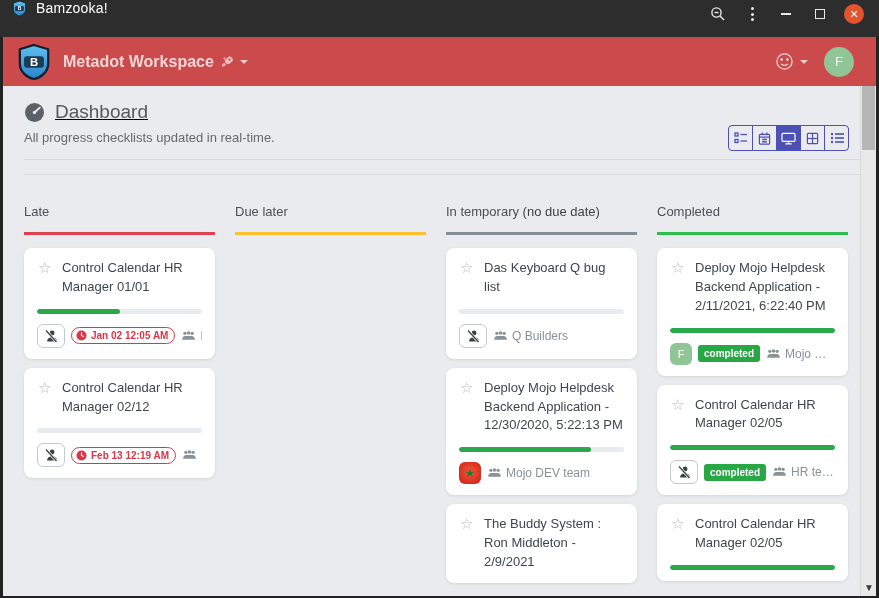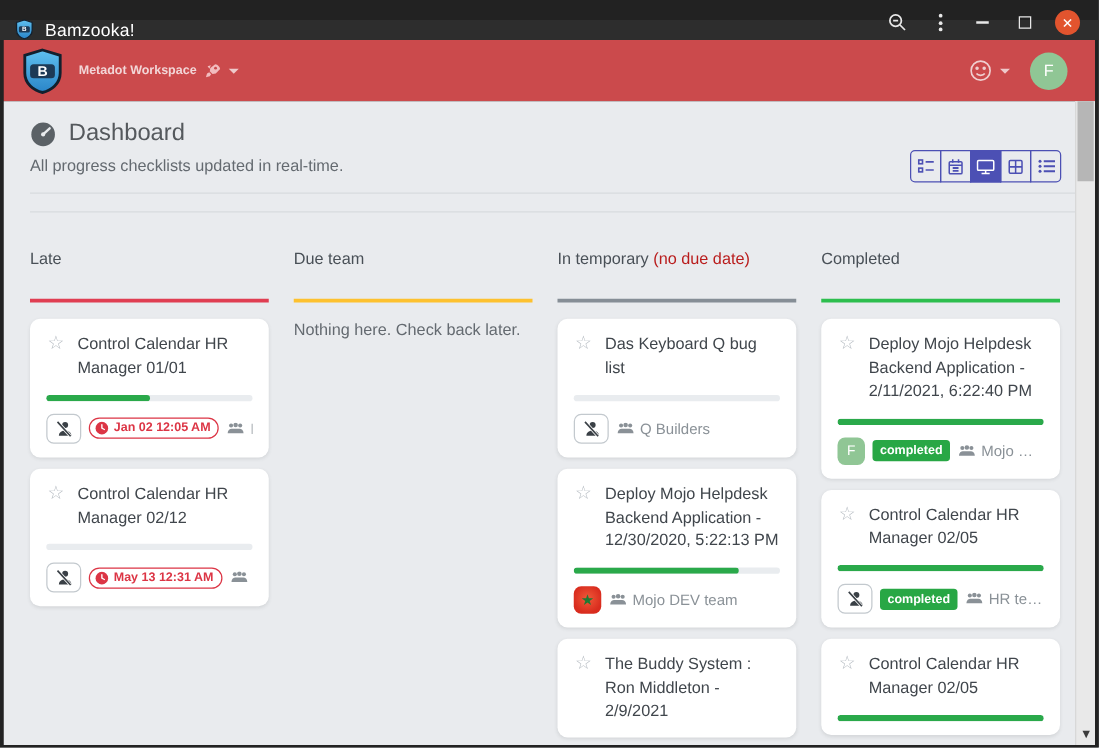--- a/index.html
+++ b/index.html
@@ -2,72 +2,72 @@
 <html><head>
 <meta charset="utf-8">
 <style>
   * { margin:0; padding:0; box-sizing:border-box; }
   html,body { width:879px; height:598px; overflow:hidden; }
   body { font-family:"Liberation Sans","DejaVu Sans",sans-serif; background:#1d1d1d; }
 
   .window { width:879px; height:598px; display:flex; flex-direction:column; background:#222; }
 
   
-  .titlebar { height:16px; background:#2d2d2d; display:flex; align-items:flex-end; padding:0 8px 0 12px; flex:none;margin-top:16px; }
+  .titlebar { height:37px; background:#2d2d2d; display:flex; align-items:flex-start; padding:0 8px 0 12px; flex:none; }
   .tb-title { color:#fff; font-size:14px; margin-left:9px; letter-spacing:.2px; }
   .tb-spacer { flex:1; }
   .tb-btn { width:34px; height:28px; display:flex; align-items:center; justify-content:center; color:#e8e8e8; cursor:default; }
   .kebab { display:flex; flex-direction:column; gap:2.5px; }
   .kebab i { width:3px; height:3px; border-radius:50%; background:#e8e8e8; }
   .min-glyph { width:10px; height:2px; background:#e8e8e8; }
   .max-glyph { width:10px; height:10px; border:1.5px solid #e8e8e8; }
   .close-circle { width:20px; height:20px; border-radius:50%; background:#e2542e; color:#fff; display:flex; align-items:center; justify-content:center; font-size:11px; font-weight:bold; }
 
   
   .app-frame { flex:1; display:flex; flex-direction:column; margin:0 3px 2px 3px; min-height:0; }
 
   
   .app-header { height:49px; background:#cb4a4c; display:flex; align-items:center; padding:0 22px 0 14px; flex:none; }
-  .ws-name { color:#f2d6d7; font-size:10px; font-weight:bold; margin-left:12px; }
+  .ws-name { color:#f2d6d7; font-size:16px; font-weight:bold; margin-left:12px; }
   .rocket-wrap { margin-left:6px; display:flex; align-items:center; }
   .caret { width:0; height:0; border-left:4px solid transparent; border-right:4px solid transparent; border-top:4px solid #eec9ca; margin-left:6px; }
   .hdr-spacer { flex:1; }
   .emoji-group { display:flex; align-items:center; margin-right:16px; }
   .avatar-circle { width:30px; height:30px; border-radius:50%; background:#90c695; color:#fff; font-size:13px; display:flex; align-items:center; justify-content:center; }
 
   
   .main { flex:1; display:flex; min-height:0; background:#e9ebee; }
   .content { flex:1; position:relative; padding:0 0 0 21px; overflow:hidden; }
   .scrollbar { width:16px; flex:none; background:#e9e9e9; border-left:1px solid #d8d8d8; position:relative; }
   .sb-thumb { position:absolute; top:0; left:1px; width:13px; height:64px; background:#b6b6b6; }
   .sb-arrow { position:absolute; bottom:3px; left:0; width:16px; text-align:center; font-size:10px; color:#3c3c3c; }
 
   
-  .heading-row { display:flex; align-items:center; gap:10px; margin-top:15px; }
+  .heading-row { display:flex; align-items:center; gap:10px; margin-top:15px;text-decoration:underline; }
   .page-title { font-size:19px; font-weight:500; color:#55595d; }
   .subtitle { margin-top:7px; font-size:13px; color:#646a70; }
   .divider { height:1px; background:#d8dbde; margin-top:14px; margin-right:0; }
 
   
   .view-toggle { position:absolute; top:39px; right:11px; display:flex; }
   .vt-btn { width:25px; height:26px; border:1px solid #4c50b4; margin-left:-1px; display:flex; align-items:center; justify-content:center; color:#4c50b4; background:transparent; }
   .vt-btn:first-child { border-radius:4px 0 0 4px; margin-left:0; }
   .vt-btn:last-child { border-radius:0 4px 4px 0; }
   .vt-btn.active { background:#4c50b4; color:#fff; }
 
   
   .filter-row { margin:13px 0 0 0; }
   .filter-btn { display:inline-flex; align-items:center; gap:5px; border:1px solid #aab0b6; border-radius:4px; padding:5px 9px; font-size:12px; color:#495057; background:transparent; }
   .filter-btn .caret { border-top-color:#495057; margin-left:2px; }
 
   
   .board { display:flex; gap:20px; margin-top:29px; }
   .col { width:191px; flex:none; }
-  .col-header { font-size:13px; color:#495057; padding-bottom:25px; border-bottom:3px solid #ccc; }
-  .col-suffix { color:#b91c1c; }
+  .col-header { font-size:13px; color:#495057; padding-bottom:13px; border-bottom:3px solid #ccc; }
+  .col-suffix { color:#404040; }
   .cards { display:flex; flex-direction:column; gap:9px; margin-top:13px; }
   .empty-msg { margin-top:14px; font-size:13px; color:#646a70; }
 
   .card { background:#fff; border-radius:8px; padding:11px 13px 11px 13px; box-shadow:0 1px 3px rgba(60,64,67,.12); }
   .card-title { position:relative; padding-left:25px; font-size:13px; line-height:1.45; color:#40464c; }
   .star { position:absolute; left:1px; top:-2px; font-size:15px; color:#b4bac0; }
   .progress { height:5px; border-radius:3px; background:#e9ecef; margin-top:12px; overflow:hidden; }
   .progress i { display:block; height:100%; border-radius:3px; background:#2aa94a; }
   .card-footer { margin-top:10px; display:flex; align-items:center; gap:6px; min-width:0; }
   .assignee-btn { width:28px; height:24px; flex:none; border:1px solid #c3c9ce; border-radius:6px; display:flex; align-items:center; justify-content:center; color:#3a4046; background:#fff; }
@@ -298,40 +298,39 @@
                         </svg>
                       </span>
                     </button>
                     <span class="due-pill">
                       <span>
                         <svg width="11" height="11" viewBox="0 0 12 12">
                           <circle cx="6" cy="6" r="5.5" fill="#dc3545"></circle>
                           <path d="M6 3 V6 L8.2 7.2" stroke="#fff" stroke-width="1.2" fill="none" stroke-linecap="round"></path>
                         </svg>
                       </span>
-                      <span>May 13 12:31 AM</span>
+                      <span>Feb 13 12:19 AM</span>
                     </span>
                     <span class="team">
                       <span>
                         <svg width="15" height="10" viewBox="0 0 16 11" fill="currentColor">
                           <circle cx="4" cy="2.6" r="1.8"></circle>
                           <circle cx="8" cy="2.2" r="2"></circle>
                           <circle cx="12" cy="2.6" r="1.8"></circle>
                           <path d="M1 9.5 C1 6.8 3 5.6 4.5 5.6 L11.5 5.6 C13 5.6 15 6.8 15 9.5 Z"></path>
                         </svg>
                       </span>
                       <span class="team-txt">HR temporary</span>
                     </span>
                   </div>
                 </div>
               </div>
             </div>
             <div class="col">
-              <div class="col-header" style="border-bottom-color: rgb(253, 193, 47);"><span>Due team</span></div>
-              <div class="empty-msg">Nothing here. Check back later.</div>
+              <div class="col-header" style="border-bottom-color: rgb(253, 193, 47);"><span>Due later</span></div>
               <div class="cards"></div>
             </div>
             <div class="col">
               <div class="col-header" style="border-bottom-color: rgb(134, 142, 150);"><span>In temporary</span><span class="col-suffix"> (no due date)</span></div>
               <div class="cards">
                 <div class="card">
                   <div class="card-title"><span class="star">☆</span>Das Keyboard Q bug list</div>
                   <div class="progress">
                     <i style="width: 0%;"></i>
                   </div>

